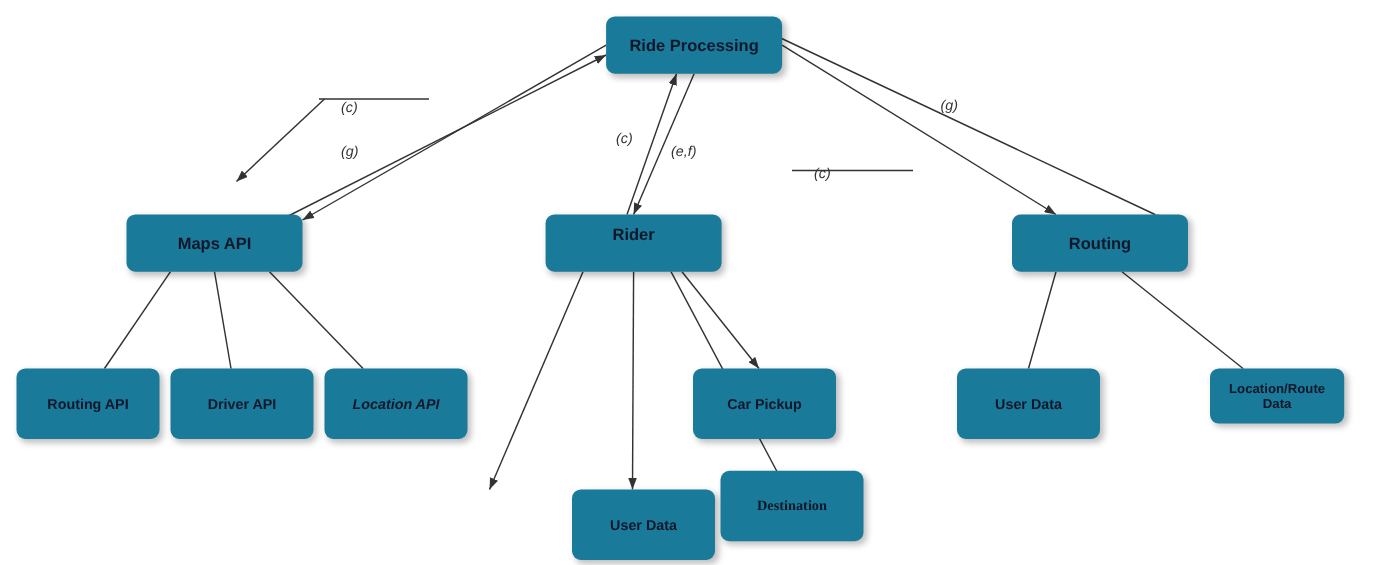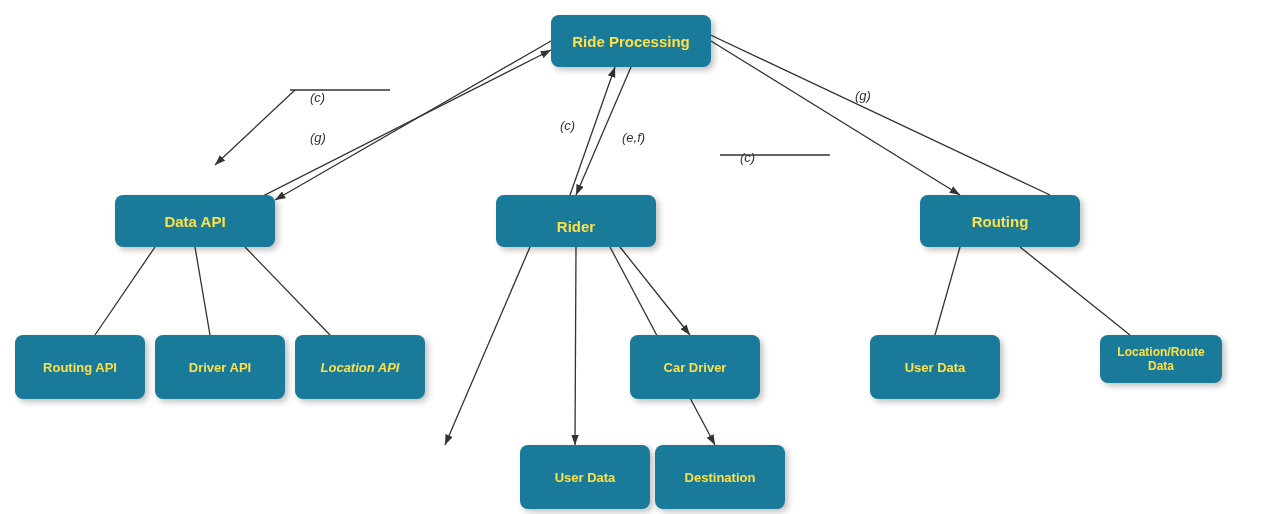--- a/index.html
+++ b/index.html
@@ -12,30 +12,30 @@
       position: relative;
     }
     .diagram-container {
       position: relative;
       width: 1263px;
       height: 514px;
     }
     .node {
       position: absolute;
       background: #1a7a9a;
-      color: #fde047;
+      color: #0f172a;
       border-radius: 8px;
       display: flex;
       align-items: center;
       justify-content: center;
       text-align: center;
       font-size: 14px;
       font-weight: 600;
       box-shadow: 3px 3px 6px rgba(0,0,0,0.25);
-      padding: 12px 12px;
+      padding: 25px 12px;
     }
     .node.large {
       width: 160px;
       height: 52px;
       font-size: 15px;
     }
     .node.medium {
       width: 130px;
       height: 64px;
       font-size: 13px;
@@ -102,30 +102,30 @@
     <line x1="390" y1="90" x2="290" y2="90" stroke="#333" stroke-width="1.3"></line>
     <line x1="295" y1="90" x2="215" y2="165" stroke="#333" stroke-width="1.3" marker-end="url(#arrowhead)"></line>
 
     <line x1="720" y1="155" x2="830" y2="155" stroke="#333" stroke-width="1.3"></line>
 
   </svg>
 
   <div class="label" style="left:310px; top:90px;">(c)</div>
   <div class="label" style="left:310px; top:130px;">(g)</div>
   <div class="label" style="left:560px; top:118px;">(c)</div>
-  <div class="label" style="left:610px; top:130px;margin-left:12px;">(e,f)</div>
+  <div class="label" style="left:610px; top:130px;">(e,f)</div>
   <div class="label" style="left:740px; top:150px;">(c)</div>
   <div class="label" style="left:855px; top:88px;">(g)</div>
 
   <div class="node large" style="left:551px; top:15px;">
     <span>Ride Processing</span>
   </div>
 
   <div class="node large" style="left:115px; top:195px;">
-    <span>Data API</span>
+    <span>Maps API</span>
   </div>
 
   <div class="node large" style="left:496px; top:195px;align-items:flex-end;">
     <span>Rider</span>
   </div>
 
   <div class="node large" style="left:920px; top:195px;">
     <span>Routing</span>
   </div>
 
@@ -135,29 +135,29 @@
 
   <div class="node medium" style="left:155px; top:335px;">
     <span>Driver API</span>
   </div>
 
   <div class="node medium" style="left:295px; top:335px;font-style:italic;">
     <span>Location API</span>
   </div>
 
   <div class="node medium" style="left:630px; top:335px;">
-    <span>Car Driver</span>
+    <span>Car Pickup</span>
   </div>
 
 
   <div class="node medium" style="left:520px; top:445px;">
     <span>User Data</span>
   </div>
 
-  <div class="node medium" style="left:655px; top:445px;">
+  <div class="node medium" style="left:655px; top:428px;font-family:Liberation Serif, serif;">
     <span>Destination</span>
   </div>
 
   <div class="node medium" style="left:870px; top:335px;">
     <span>User Data</span>
   </div>
 
   <div class="node" style="left:1100px; top:335px; width:122px; height:48px; font-size:12px;">
     <span>Location/Route Data</span>
   </div>

